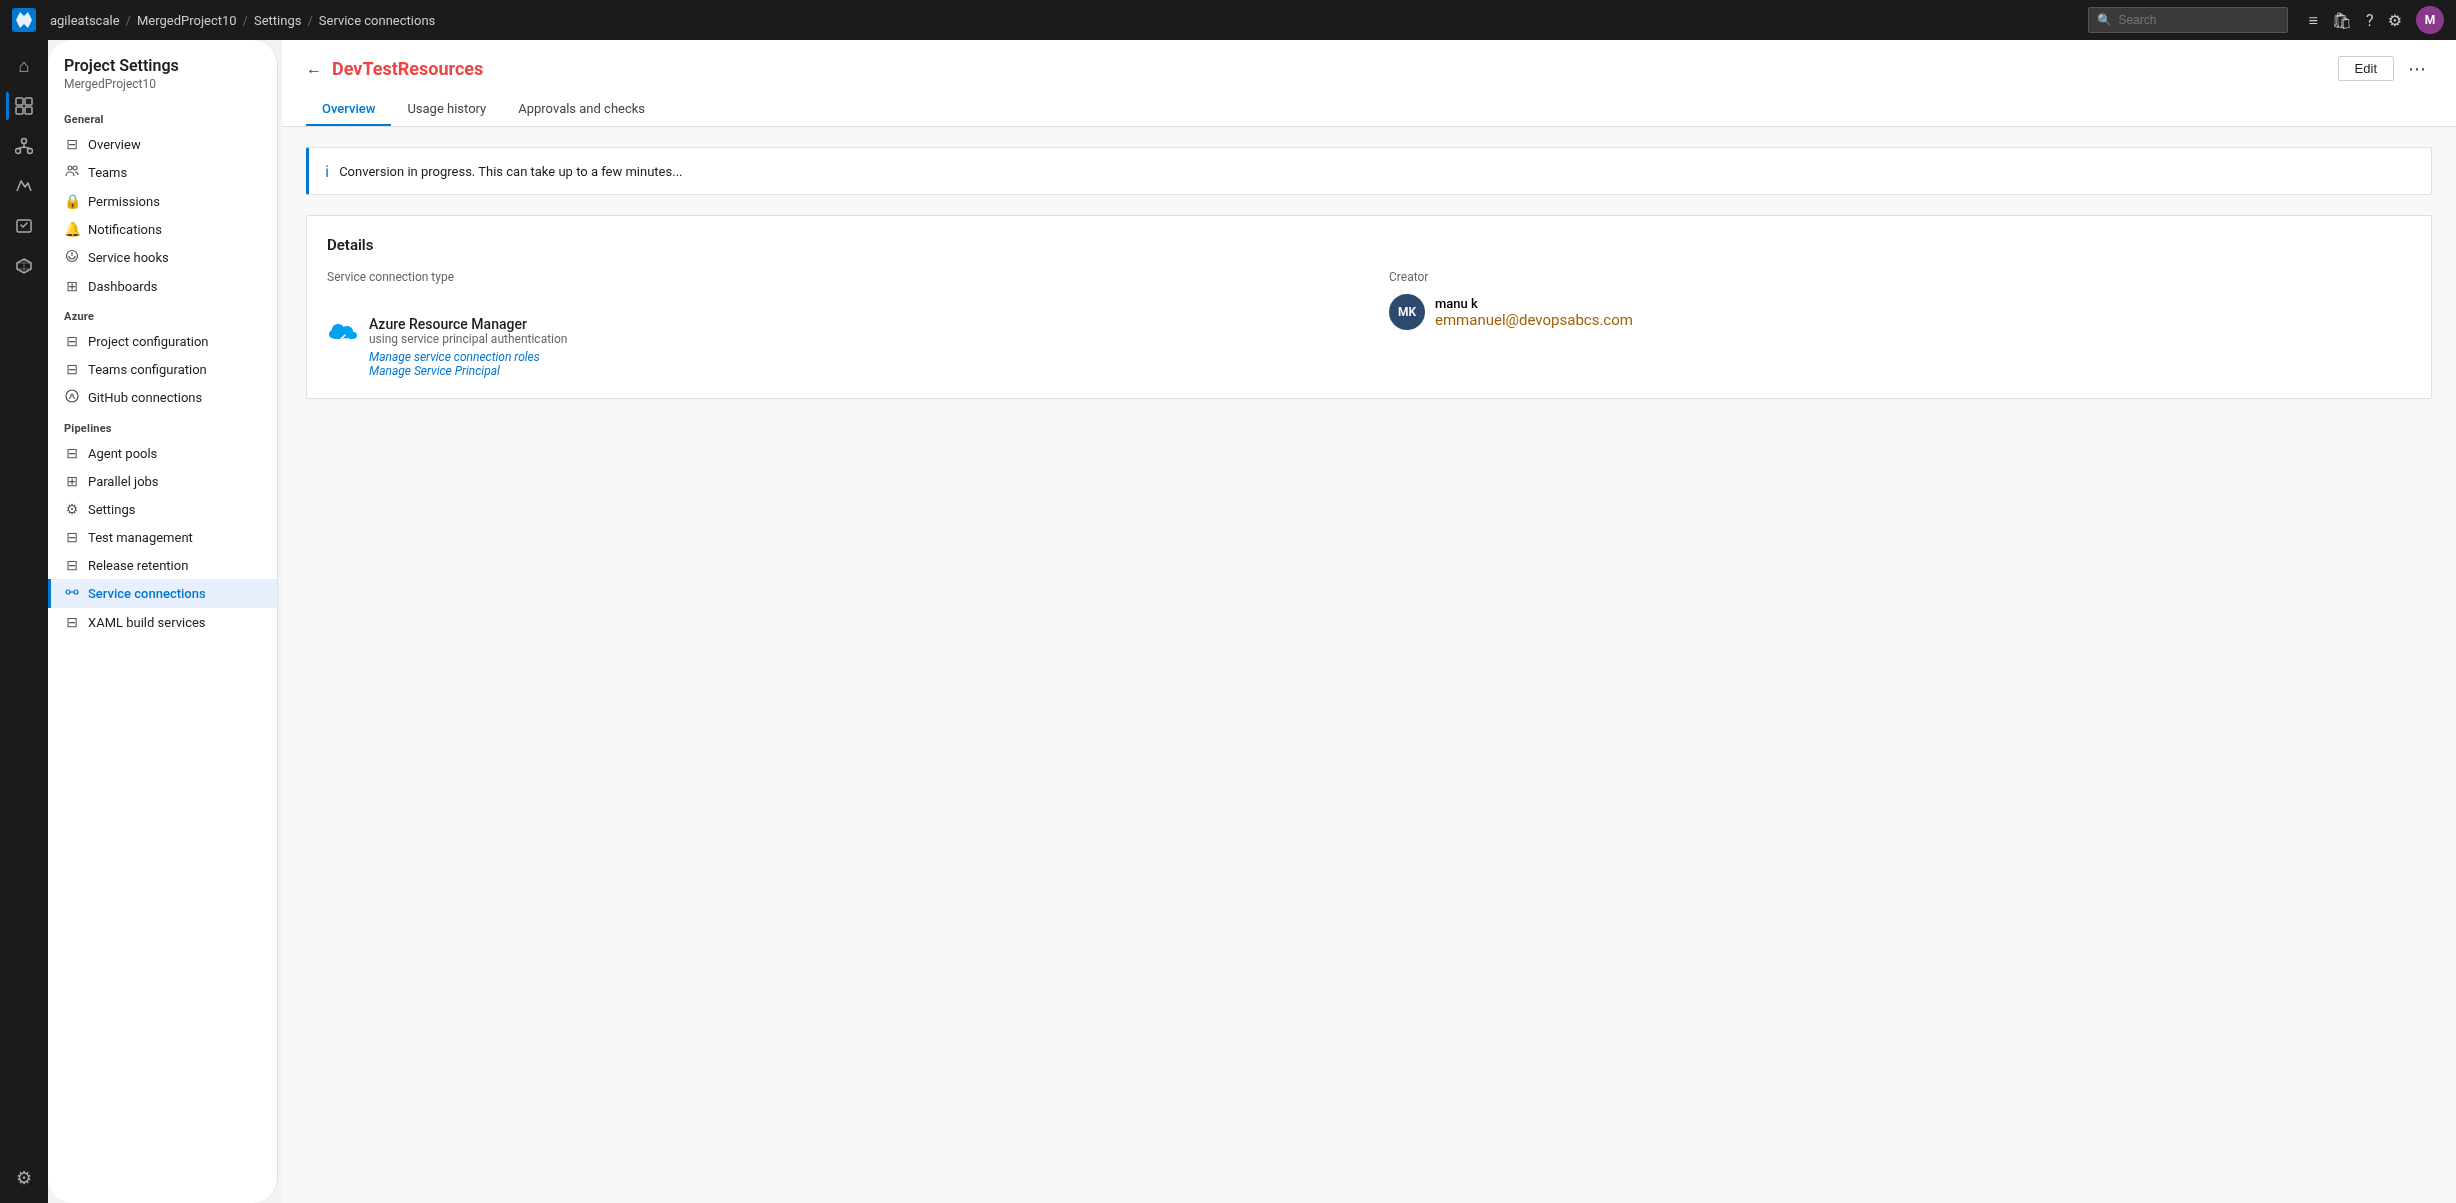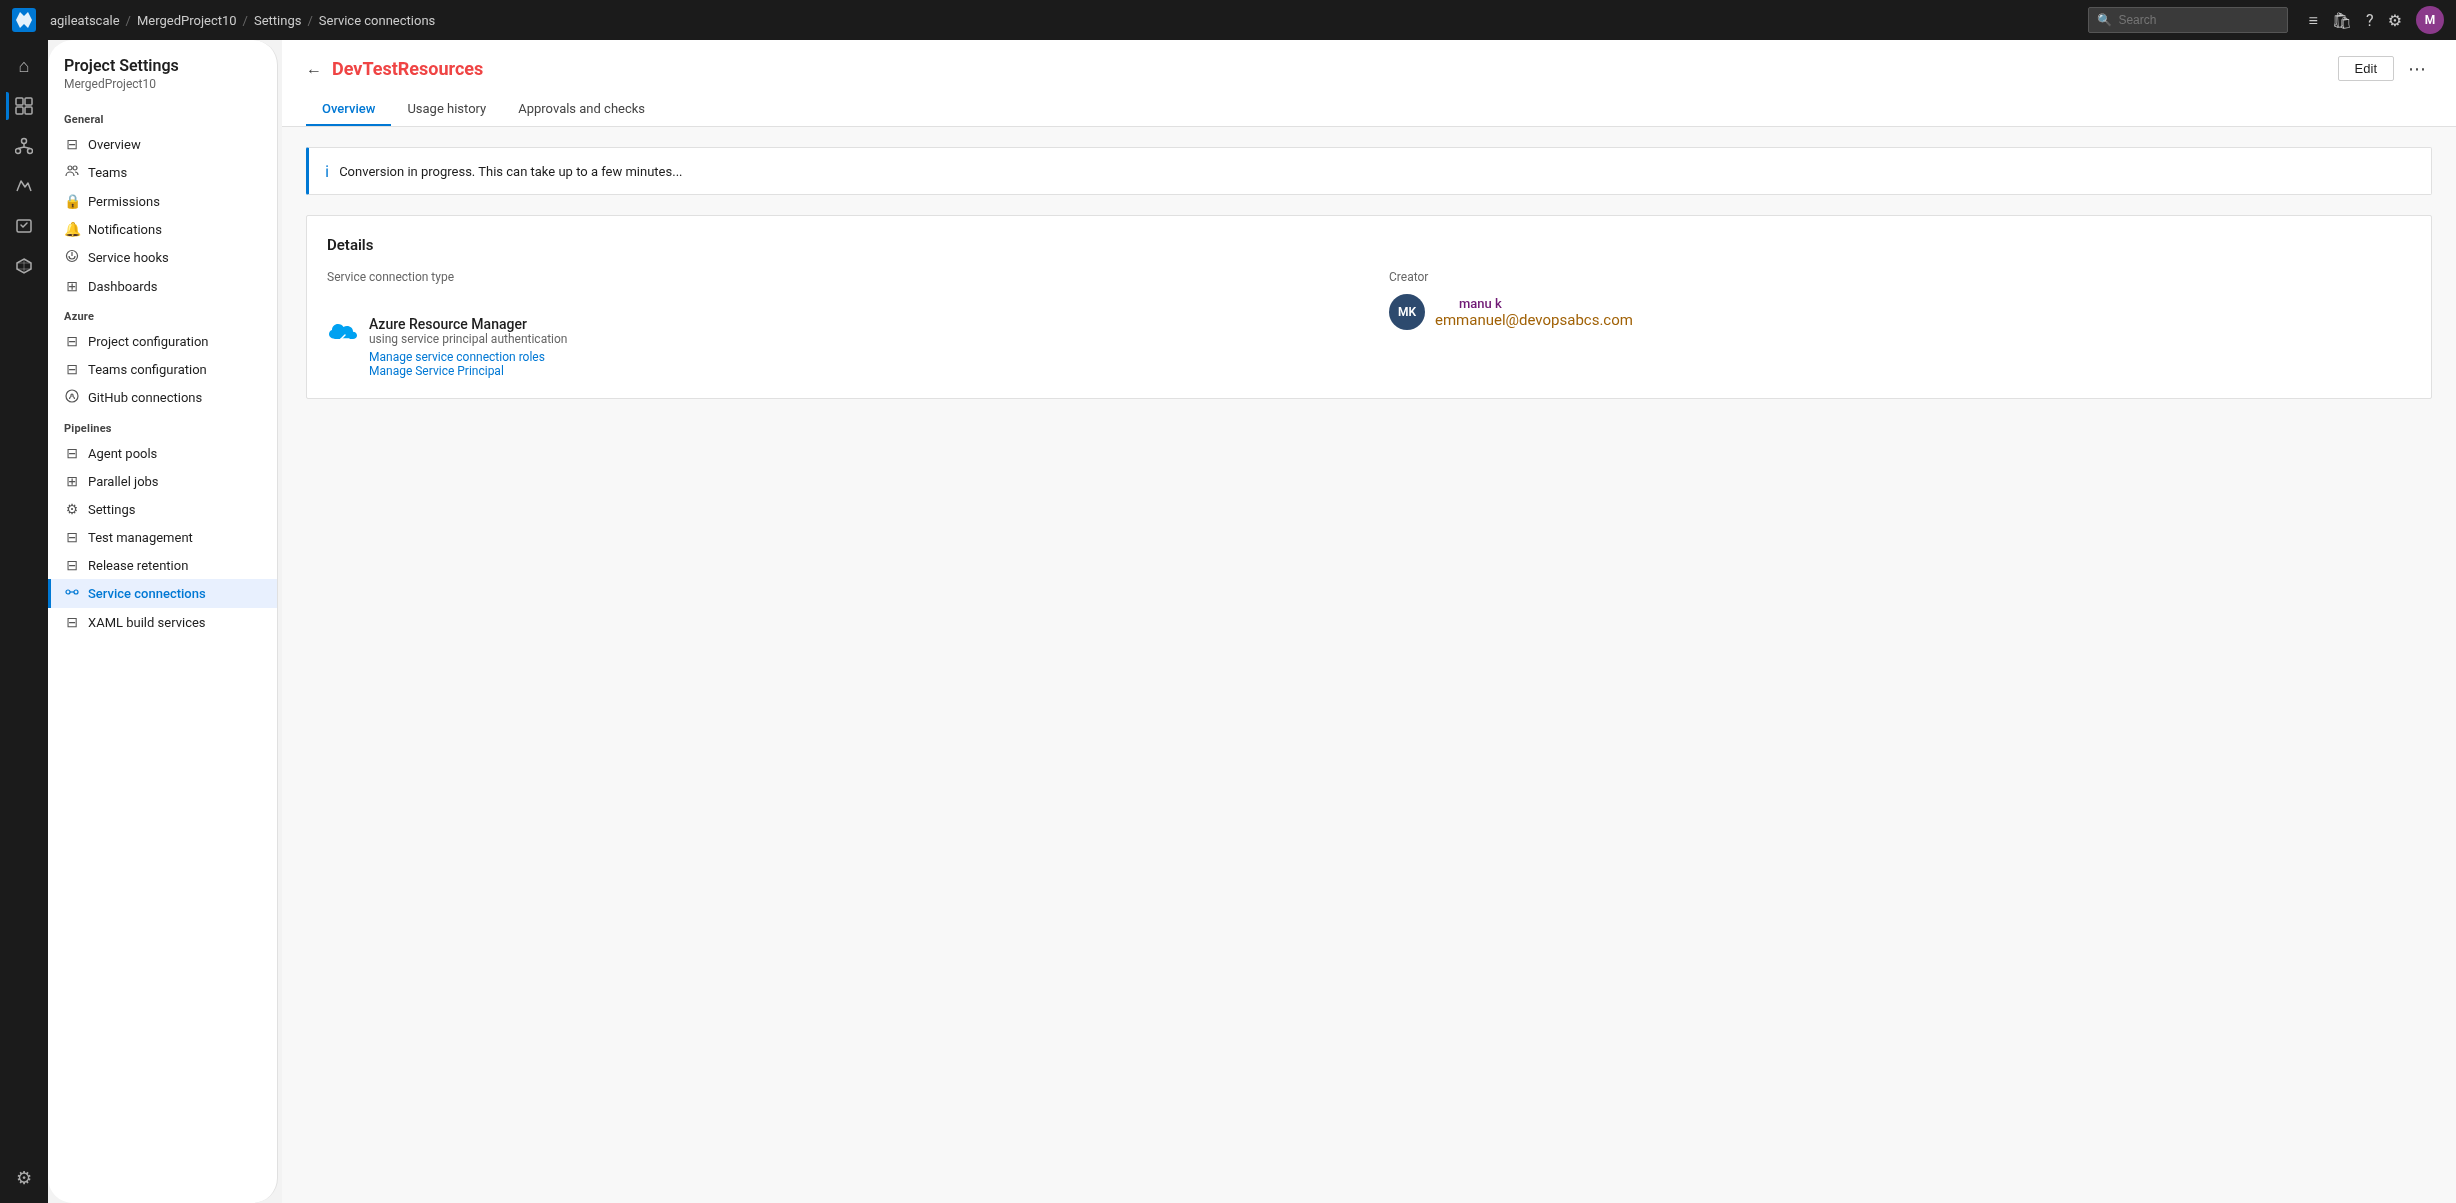--- a/index.html
+++ b/index.html
@@ -210,30 +210,30 @@
 
     .service-type-row { display: flex; align-items: flex-start; gap: 10px; margin-top: 32px; }
     .service-icon {
       width: 32px; height: 32px; flex-shrink: 0;
       display: flex; align-items: center; justify-content: center;
     }
     .service-icon svg { width: 28px; height: 28px; }
     .service-info { }
     .service-name { font-size: 14px; font-weight: 500; color: #1e1e1e; }
     .service-desc { font-size: 12px; color: #666; margin-bottom: 4px; }
-    .service-link { font-size: 12px; color: #0078d4; cursor: pointer; display: block; text-decoration: none; }
+    .service-link { font-size: 12px; color: #0078d4; cursor: pointer; display: block; text-decoration: none; font-style: italic; }
 
     .creator-row { display: flex; align-items: center; gap: 10px; }
     .creator-avatar {
       width: 36px; height: 36px; border-radius: 50%;
       background: #2d4a6e; color: white;
       display: flex; align-items: center; justify-content: center;
       font-size: 12px; font-weight: 600;
     }
-    .creator-name { font-size: 13px; font-weight: 500; color: #701a75; margin-left: 24px; }
+    .creator-name { font-size: 13px; font-weight: 500; color: #000000; }
     .creator-email { font-size: 15px; color: #a16207; }
   </style>
 </head>
 <body>
 
 <div class="topnav">
   <div class="topnav-logo">
     <svg width="16" height="16" viewBox="0 0 16 16" fill="none">
       <path d="M0 8L4 0L8 4L12 0L16 8L12 16L8 12L4 16Z" fill="white" opacity="0.9"></path>
     </svg>

